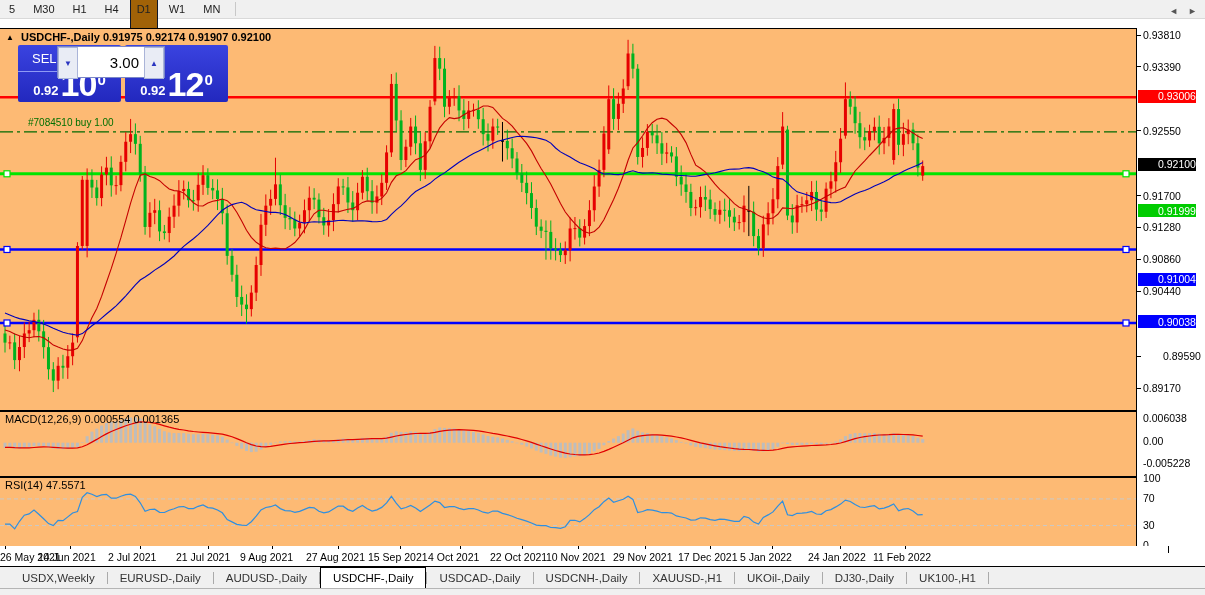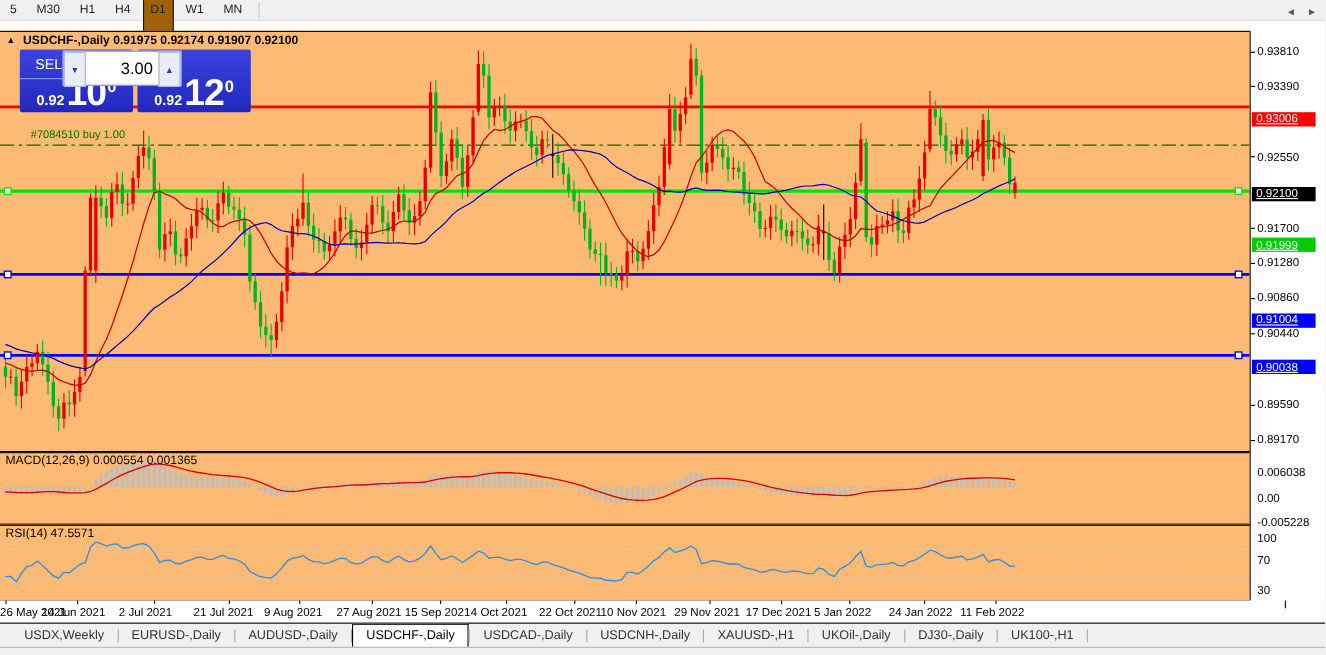--- a/index.html
+++ b/index.html
@@ -33,25 +33,25 @@
   .qprice .sm{font-size:13px;font-weight:bold;margin:0 2px 4px 0;}
   .qprice .big{font-size:34px;font-weight:bold;letter-spacing:-1px;}
   .qprice .sup{font-size:15px;font-weight:bold;margin:0 0 14px 1px;}
   #vol-box{position:absolute;left:39px;top:1px;width:106px;height:30px;background:#fff;
            border:1px solid #7a86c8;display:flex;z-index:6;}
   .vbtn{width:18px;height:100%;background:#e9ecf5;border:1px solid #aab4d8;color:#2a35c0;
         font-size:8px;display:flex;align-items:center;justify-content:center;cursor:pointer;}
   #vol-val{flex:1;font-size:15px;color:#000;display:flex;align-items:center;justify-content:flex-end;padding-right:5px;}
   
   #axis-vline{position:absolute;left:1136px;top:28px;width:1px;height:518px;background:#000;}
-  #price-axis{position:absolute;left:1137px;top:12px;width:68px;height:530px;font-size:10.5px;color:#000;}
+  #price-axis{position:absolute;left:1137px;top:0;width:68px;height:530px;font-size:10.5px;color:#000;}
   .ptick{position:absolute;left:0;width:4px;height:1px;background:#000;}
   .plabel{position:absolute;left:6px;white-space:nowrap;}
   .pbadge{position:absolute;left:1px;width:58px;height:13px;color:#fff;font-size:10.5px;
-          display:flex;align-items:center;padding-left:4px;box-sizing:border-box;text-decoration:underline;}
+          display:flex;align-items:center;padding-left:20px;box-sizing:border-box;}
   
   #date-axis{position:absolute;left:0;top:546px;width:1205px;height:20px;background:#fff;font-size:10.5px;color:#000;}
   .dtick{position:absolute;top:0;width:1px;height:3px;background:#000;}
   .dlabel{position:absolute;top:5px;white-space:nowrap;}
   
   #tab-bar{position:absolute;left:0;top:566px;width:1205px;height:22px;background:#f0f0f0;
            border-top:1px solid #000;display:flex;align-items:stretch;font-size:11.5px;color:#333;padding-left:10px;box-sizing:border-box;}
   .tab{padding:0 12px;display:flex;align-items:center;cursor:pointer;white-space:nowrap;}
   .tab.active{background:#fff;border:1px solid #000;border-bottom:none;color:#000;}
   .tab-sep{width:1px;align-self:center;height:12px;background:#aaa;}
@@ -736,21 +736,21 @@
       <div class="plabel" style="top: 124.861px;">0.92550</div>
       <div class="ptick" style="top: 195.03px;"></div>
       <div class="plabel" style="top: 189.53px;">0.91700</div>
       <div class="ptick" style="top: 226.983px;"></div>
       <div class="plabel" style="top: 221.483px;">0.91280</div>
       <div class="ptick" style="top: 258.937px;"></div>
       <div class="plabel" style="top: 253.437px;">0.90860</div>
       <div class="ptick" style="top: 290.891px;"></div>
       <div class="plabel" style="top: 285.391px;">0.90440</div>
       <div class="ptick" style="top: 355.559px;"></div>
-      <div class="plabel" style="top: 350.059px;">0.89590</div>
+      <div class="plabel" style="top: 350.059px; margin-left: 20px;">0.89590</div>
       <div class="ptick" style="top: 387.513px;"></div>
       <div class="plabel" style="top: 382.013px;">0.89170</div>
       <div class="pbadge" style="top: 89.6686px; background: rgb(255, 0, 0);">0.93006</div>
       <div class="pbadge" style="top: 157.597px; background: rgb(0, 0, 0);">0.92100</div>
       <div class="pbadge" style="top: 172.281px; background: rgb(0, 204, 0); margin-top: 32px;">0.91999</div>
       <div class="pbadge" style="top: 243.981px; background: rgb(0, 0, 255); margin-top: 29px;">0.91004</div>
       <div class="pbadge" style="top: 315.475px; background: rgb(0, 0, 255);">0.90038</div>
       <div class="plabel" style="top: 412px;">0.006038</div>
       <div class="plabel" style="top: 435px;">0.00</div>
       <div class="plabel" style="top: 457px;">-0.005228</div>

